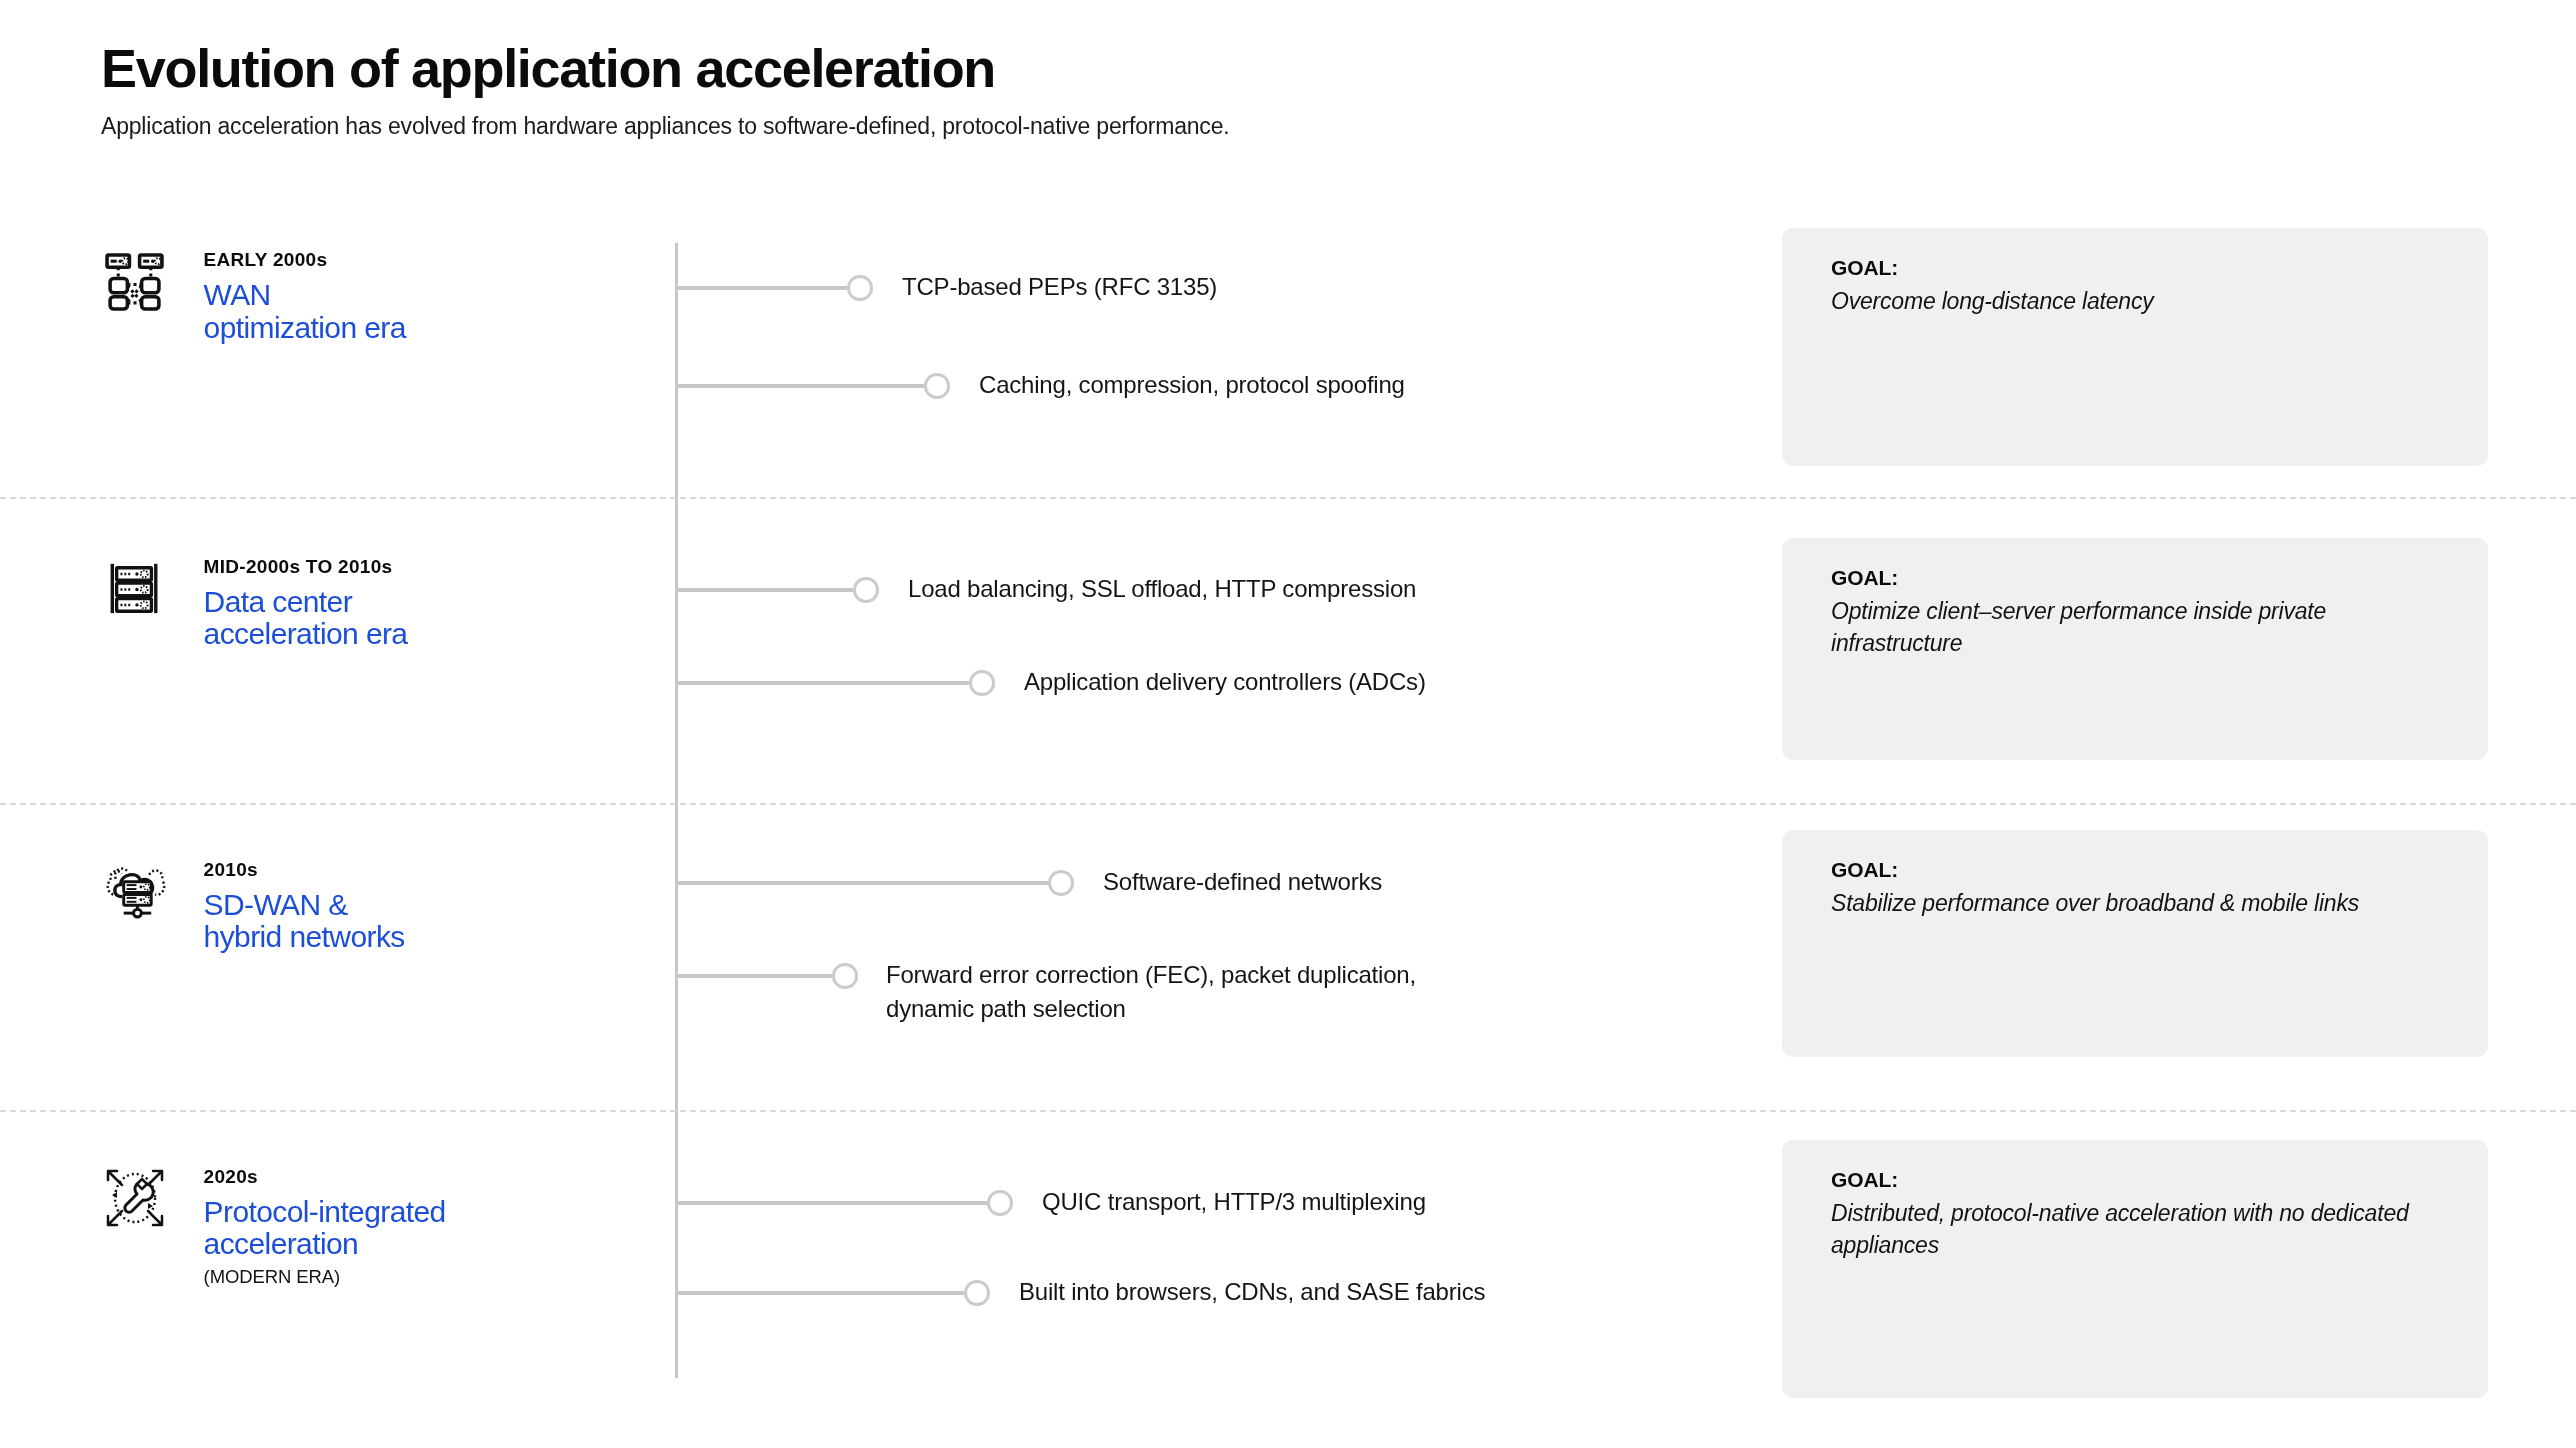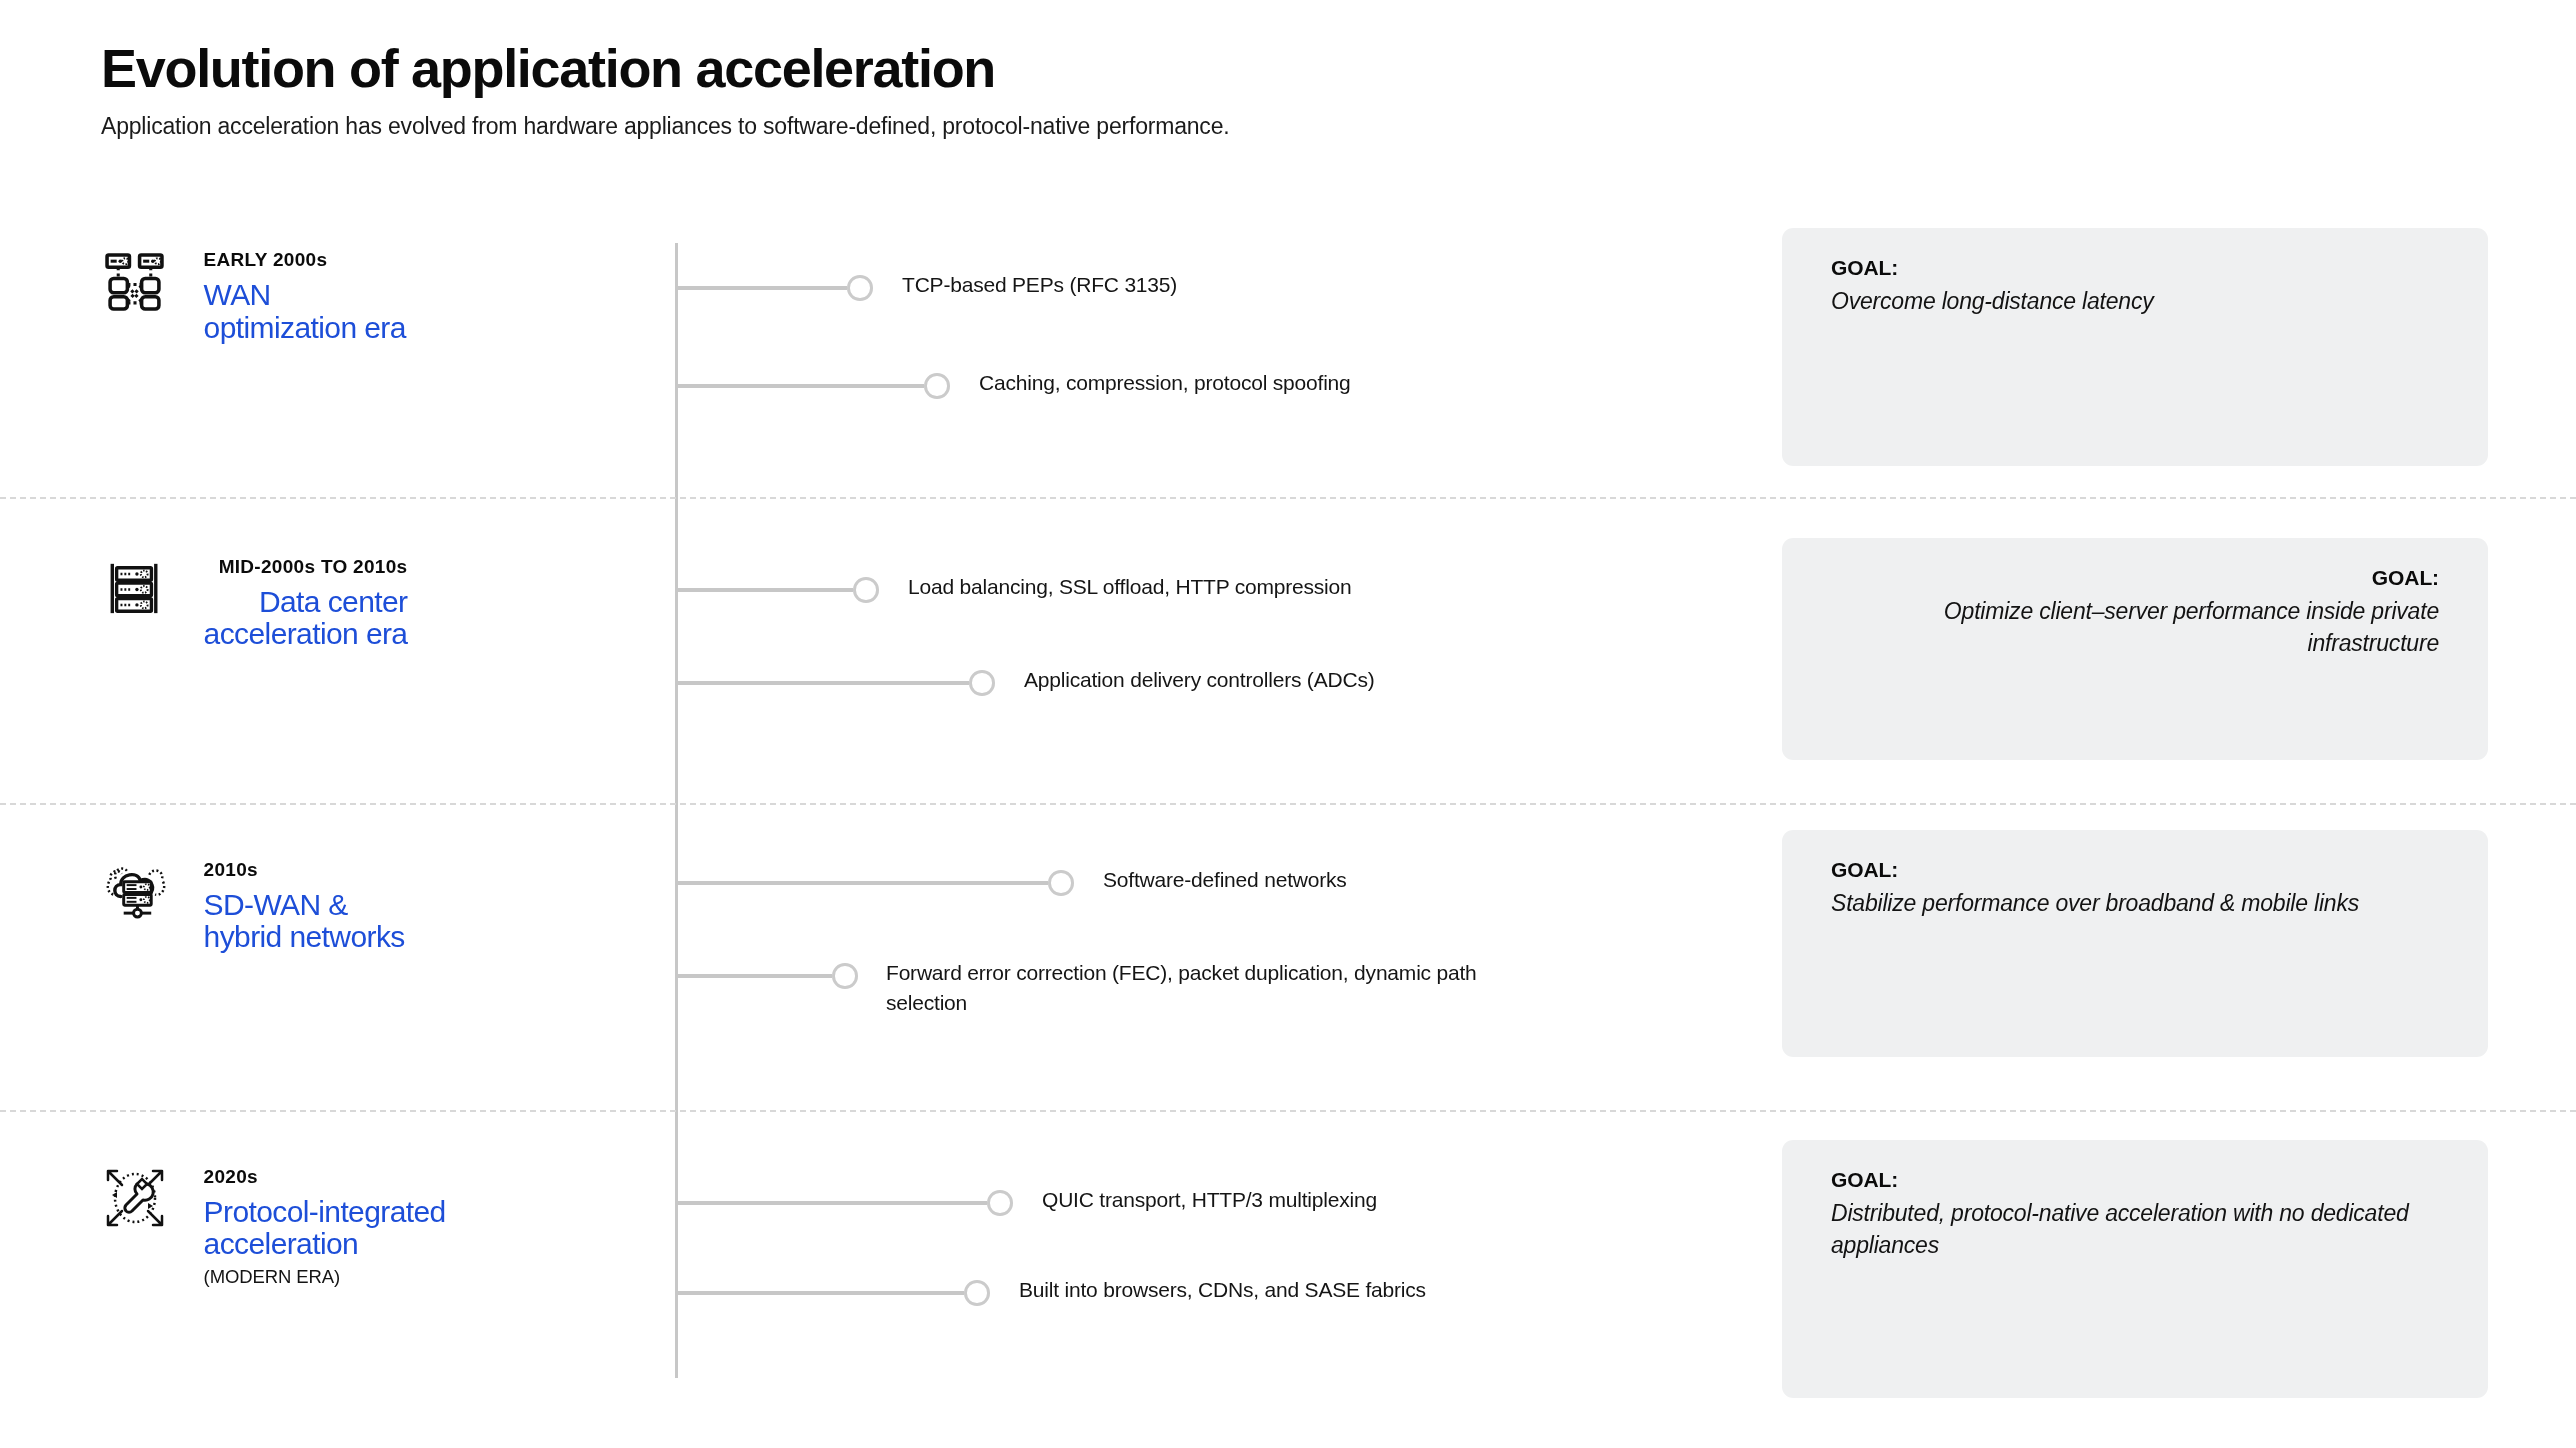--- a/index.html
+++ b/index.html
@@ -58,21 +58,21 @@
     height: 1135px;
     background: #c7c7c7;
   }
 
   .row {
     position: absolute;
     left: 0;
     width: 2576px;
   }
   .row-0 { top: 0px;    height: 263px; }
-  .row-1 { top: 263px;  height: 307px; text-align: right; }
+  .row-1 { top: 263px;  height: 307px; }
   .row-2 { top: 569px; height: 307px; }
   .row-3 { top: 876px; height: 299px; }
 
   .row-sep {
     position: absolute;
     left: 0;
     top: 0;
     width: 2576px;
     height: 0;
     border-top: 2.1px dashed #d8d8d8;
@@ -142,21 +142,21 @@
     width: 19.6px;
     height: 19.6px;
     border: 3.6px solid #cbcbcb;
     border-radius: 50%;
     background: #ffffff;
     box-sizing: content-box;
     top: 0px;
   }
   .bullet-label {
     position: absolute;
-    font-size: 21px;
+    font-size: 24px;
     line-height: 1.42;
     letter-spacing: -0.2px;
     color: #151515;
     top: -5.2px;
   }
 
   
   .goal-card {
     position: absolute;
     left: 1782px;

